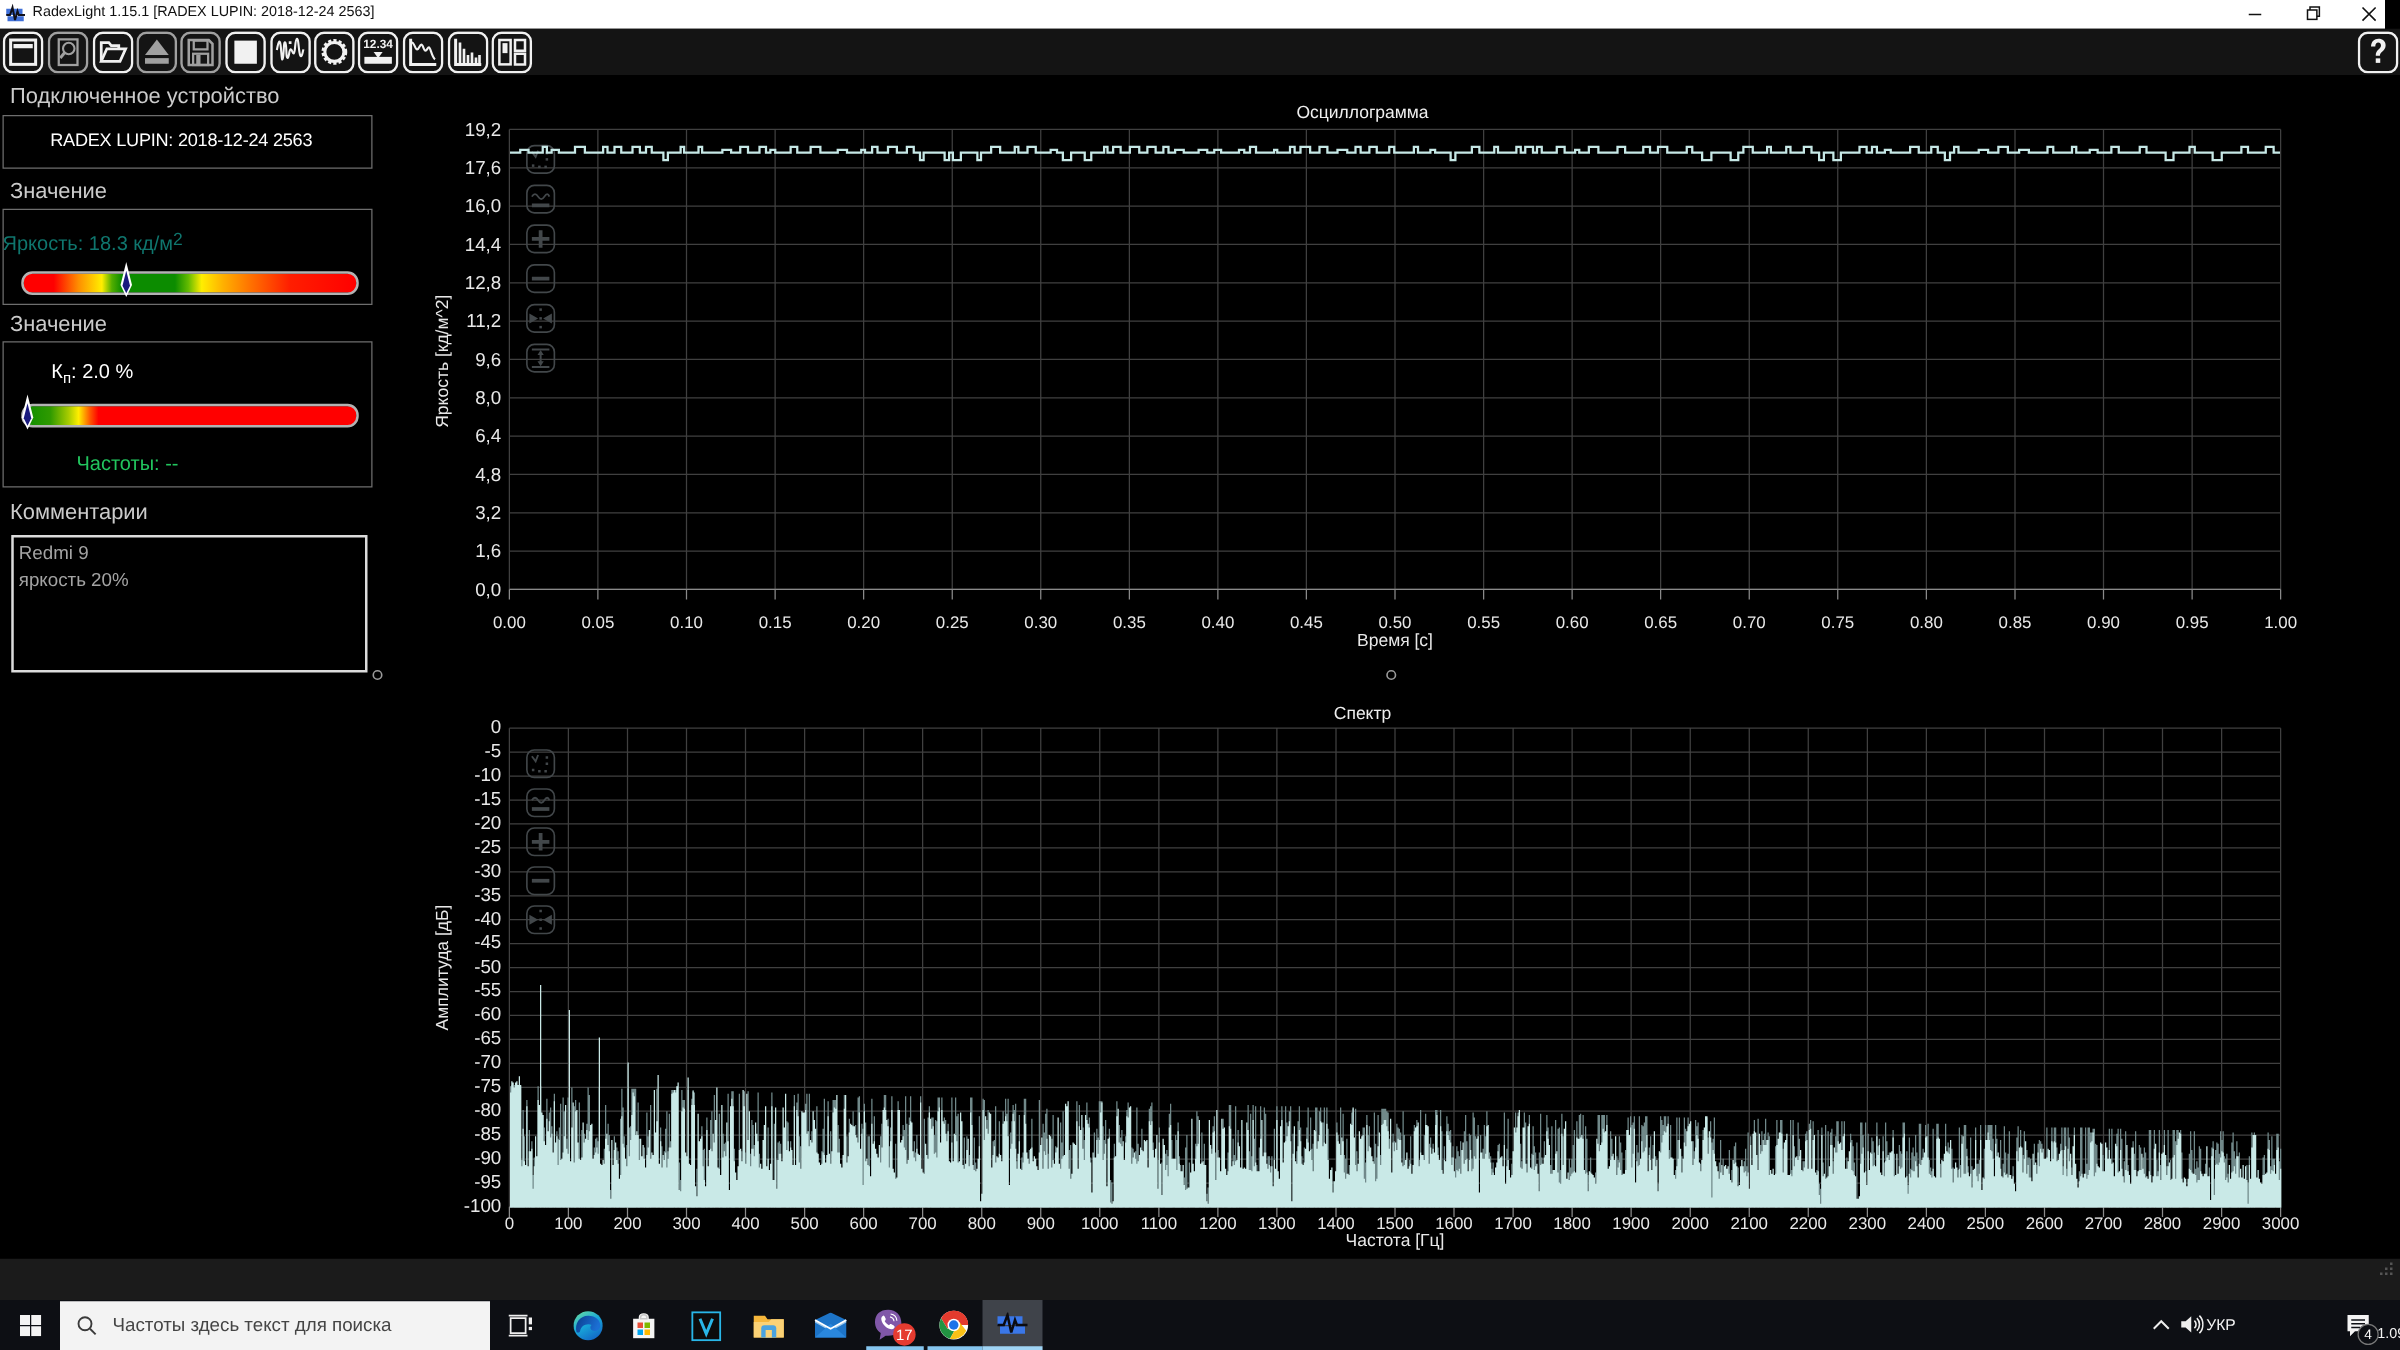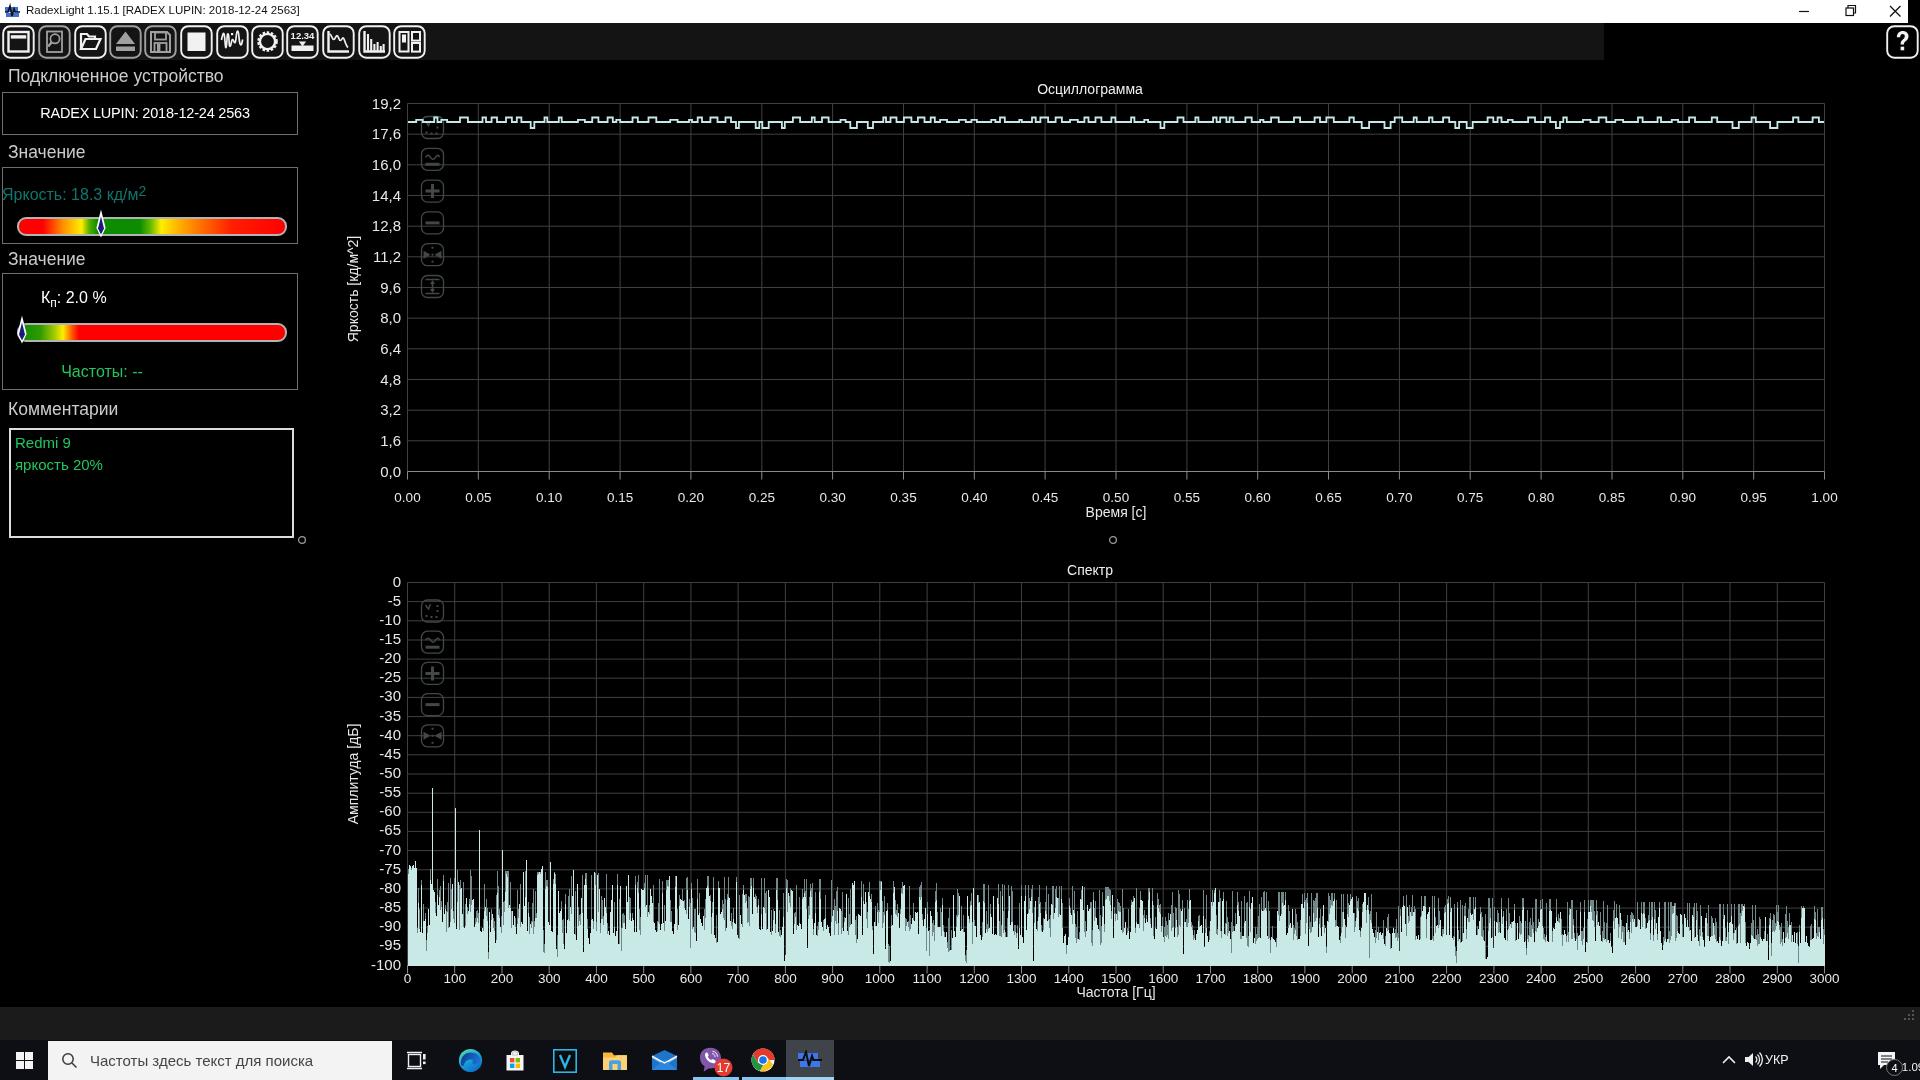--- a/index.html
+++ b/index.html
@@ -7,21 +7,21 @@
       <path d="M1 9h3l2-6 2 10 2-7 1 3h5" stroke="#10101a" stroke-width="1.6" fill="none"></path>
     </svg>
     <div class="abs" style="left:26px;top:4px;font-size:11.5px;color:#111">RadexLight 1.15.1 [RADEX LUPIN: 2018-12-24 2563]</div>
     <svg class="abs" style="left:1794px;top:0" width="126" height="23" viewBox="0 0 126 23">
       <path d="M5 11.5h10" stroke="#111" stroke-width="1.2"></path>
       <rect x="52" y="8" width="7.5" height="7.5" fill="#fff" stroke="#111" stroke-width="1.2"></rect>
       <path d="M54 8V5.5h7.5V13H59.5" fill="none" stroke="#111" stroke-width="1.2"></path>
       <path d="M96 6l10.5 10.5M106.5 6L96 16.5" stroke="#111" stroke-width="1.3"></path>
     </svg>
   </div>
-<div style="position:absolute;left:0;top:23px;width:1604px;height:37px;background:#141414">
+<div style="position:absolute;left:0;top:23px;width:1920px;height:37px;background:#141414">
     <svg style="position:absolute;left:2px;top:2px" width="33" height="34" viewBox="0 0 33 34">
       <rect x="1.2" y="1.2" width="30.5" height="31.5" rx="7" fill="none" stroke="#f1f1f1" stroke-width="1.9"></rect>
       <rect x="6.5" y="7" width="20" height="19.5" fill="none" stroke="#f1f1f1" stroke-width="2.4"></rect>
       <rect x="8.8" y="10.2" width="15.4" height="3.4" fill="#f1f1f1"></rect>
     </svg>
     <svg style="position:absolute;left:38px;top:2px" width="33" height="34" viewBox="0 0 33 34">
       <rect x="1.2" y="1.2" width="30.5" height="31.5" rx="7" fill="none" stroke="#a0a0a0" stroke-width="1.9"></rect>
       <rect x="9" y="6.5" width="15" height="20.5" fill="none" stroke="#a0a0a0" stroke-width="1.8"></rect>
       <circle cx="17" cy="13.8" r="4.6" fill="none" stroke="#a0a0a0" stroke-width="1.7"></circle>
       <path d="M13.8 17l-3.6 4.4" stroke="#a0a0a0" stroke-width="2.4"></path>
@@ -104,21 +104,21 @@
 <div class="hdr" style="top:249px">Значение</div>
 <div class="abs" style="left:2px;top:273px;width:296px;height:117px;border:1px solid #6e6e6e"></div>
 <div class="abs" style="left:41px;top:289px;width:160px;color:#fff;font-size:16px">К<span style="font-size:12px;vertical-align:-4px">п</span>: 2.0 %</div>
 <div class="abs" style="left:17px;top:323px;width:270px;height:19px;border:2px solid #b3b3b3;border-radius:9px;background:linear-gradient(90deg,#0c8c00 0%,#2f9a00 8%,#a8cc00 13.5%,#ffee00 16.5%,#ff5500 20%,#ff0000 22.5%,#f00 100%)"></div>
 <svg style="position:absolute;left:15px;top:315px" width="14" height="30" viewBox="0 0 14 30">
     <path d="M7 0.5L11.6 19 7 28.5 2.4 19Z" fill="#fff"></path>
     <path d="M7 7.5L10 19.5 7 25.5 4 19.5Z" fill="#1a1a7e"></path>
   </svg>
 <div class="abs" style="left:22px;top:363px;width:160px;text-align:center;color:#22c55e;font-size:16px">Частоты: --</div>
 <div class="hdr" style="top:399px">Комментарии</div>
-<div class="abs" style="left:9px;top:428px;width:285px;height:110px;border:2px solid #dcdcdc;color:#22c55e;font-size:15px;line-height:22px;padding:2px 4px">Redmi 9<br>яркость 20%</div>
+<div class="abs" style="left:9px;top:428px;width:285px;height:110px;border:2px solid #dcdcdc;color:#a3a3a3;font-size:15px;line-height:22px;padding:2px 4px">Redmi 9<br>яркость 20%</div>
 <svg class="abs" style="left:296px;top:534px" width="12" height="12">
     <circle cx="6" cy="6" r="3.4" fill="none" stroke="#9a9a9a" stroke-width="1.3"></circle>
   </svg>
 <svg class="abs" style="left:1107px;top:534px" width="12" height="12">
     <circle cx="6" cy="6" r="3.4" fill="none" stroke="#9a9a9a" stroke-width="1.3"></circle>
   </svg>
 <svg style="position:absolute;left:320px;top:60px" width="1600" height="500" font-family="Liberation Sans, sans-serif">
     <path d="M87.5 43.5H1504.5M87.5 74.2H1504.5M87.5 104.8H1504.5M87.5 135.5H1504.5M87.5 166.2H1504.5M87.5 196.8H1504.5M87.5 227.5H1504.5M87.5 258.2H1504.5M87.5 288.8H1504.5M87.5 319.5H1504.5M87.5 350.2H1504.5M87.5 380.8H1504.5M87.5 411.5H1504.5M87.5 43.5V411.5M158.3 43.5V411.5M229.2 43.5V411.5M300.1 43.5V411.5M370.9 43.5V411.5M441.8 43.5V411.5M512.6 43.5V411.5M583.5 43.5V411.5M654.3 43.5V411.5M725.1 43.5V411.5M796.0 43.5V411.5M866.9 43.5V411.5M937.7 43.5V411.5M1008.5 43.5V411.5M1079.4 43.5V411.5M1150.2 43.5V411.5M1221.1 43.5V411.5M1292.0 43.5V411.5M1362.8 43.5V411.5M1433.7 43.5V411.5M1504.5 43.5V411.5" stroke="#404040" fill="none"></path>
     <path d="M87.5 411.5H1504.5M87.5 411.5V419.5M158.3 411.5V419.5M229.2 411.5V419.5M300.1 411.5V419.5M370.9 411.5V419.5M441.8 411.5V419.5M512.6 411.5V419.5M583.5 411.5V419.5M654.3 411.5V419.5M725.1 411.5V419.5M796.0 411.5V419.5M866.9 411.5V419.5M937.7 411.5V419.5M1008.5 411.5V419.5M1079.4 411.5V419.5M1150.2 411.5V419.5M1221.1 411.5V419.5M1292.0 411.5V419.5M1362.8 411.5V419.5M1433.7 411.5V419.5M1504.5 411.5V419.5" stroke="#8a8a8a" fill="none"></path>
     <g stroke="#42474a" fill="none">

